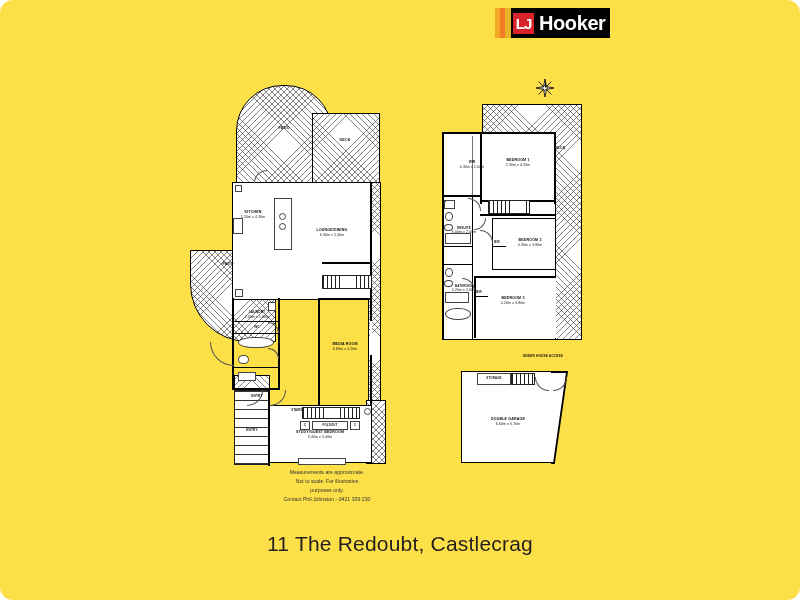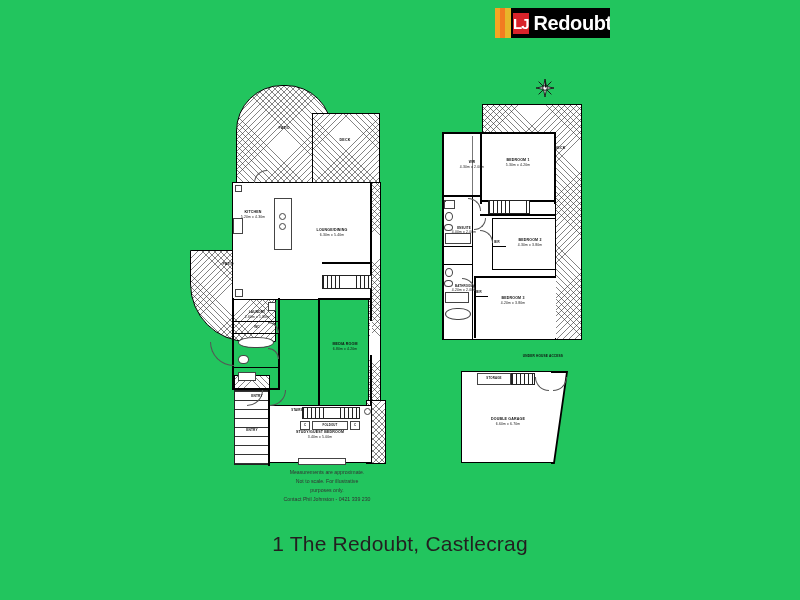--- a/index.html
+++ b/index.html
@@ -3,21 +3,21 @@
 <meta charset="utf-8">
 <style>
   html,body{margin:0;padding:0;}
   body{
     width:800px;height:600px;
     background:#ffffff;
     font-family:"Liberation Sans", sans-serif;
     overflow:hidden;
     position:relative;
   }
-  .page{position:absolute;inset:0;background:#22c55e;}
+  .page{position:absolute;inset:0;background:#fde047;border-radius:13px;}
 
   
   .logo-wrap{position:absolute;left:495px;top:8px;width:115px;}
   .logo-bar{position:relative;height:30px;background:#000;display:flex;align-items:center;overflow:hidden;}
   .stripes{width:16px;height:30px;display:flex;}
   .stripes i{display:block;height:100%;}
   .stripe-a{width:5px;background:#f5a623;}
   .stripe-b{width:5px;background:#f27c21;}
   .stripe-c{width:6px;background:#e8b52a;}
   .lj-box{width:21px;height:21px;background:#d8232a;margin-left:2px;display:flex;align-items:center;justify-content:center;}
@@ -85,21 +85,21 @@
   <div class="logo-wrap">
     <div class="logo-bar">
       <div class="stripes">
         <i class="stripe-a"></i>
           <i class="stripe-b"></i>
           <i class="stripe-c"></i>
       </div>
       <div class="lj-box">
         <span>LJ</span>
       </div>
-      <div class="hooker">Redoubt</div>
+      <div class="hooker">Hooker</div>
     </div>
   </div>
 
   <div class="compass">
     <svg viewBox="0 0 20 20" width="20" height="20">
       <g stroke="#111" stroke-width="0.9" fill="none">
         <path d="M10 1 L11.4 8.6 L19 10 L11.4 11.4 L10 19 L8.6 11.4 L1 10 L8.6 8.6 Z" fill="#fff"></path>
         <path d="M3.6 3.6 L8.8 8.8 M16.4 3.6 L11.2 8.8 M3.6 16.4 L8.8 11.2 M16.4 16.4 L11.2 11.2"></path>
         <circle cx="10" cy="10" r="2.3" fill="#fff"></circle>
       </g>
@@ -332,15 +332,15 @@
     </div>
   </div>
 
   <div class="disclaimer">
     <div>Measurements are approximate.</div>
     <div>Not to scale.  For illustrative</div>
     <div>purposes only.</div>
     <div>Contact Phil Johnston - 0421 339 230</div>
   </div>
 
-  <div class="plan-title">1 The Redoubt, Castlecrag</div>
+  <div class="plan-title">11 The Redoubt, Castlecrag</div>
 
 </div>
 
 </body></html>

